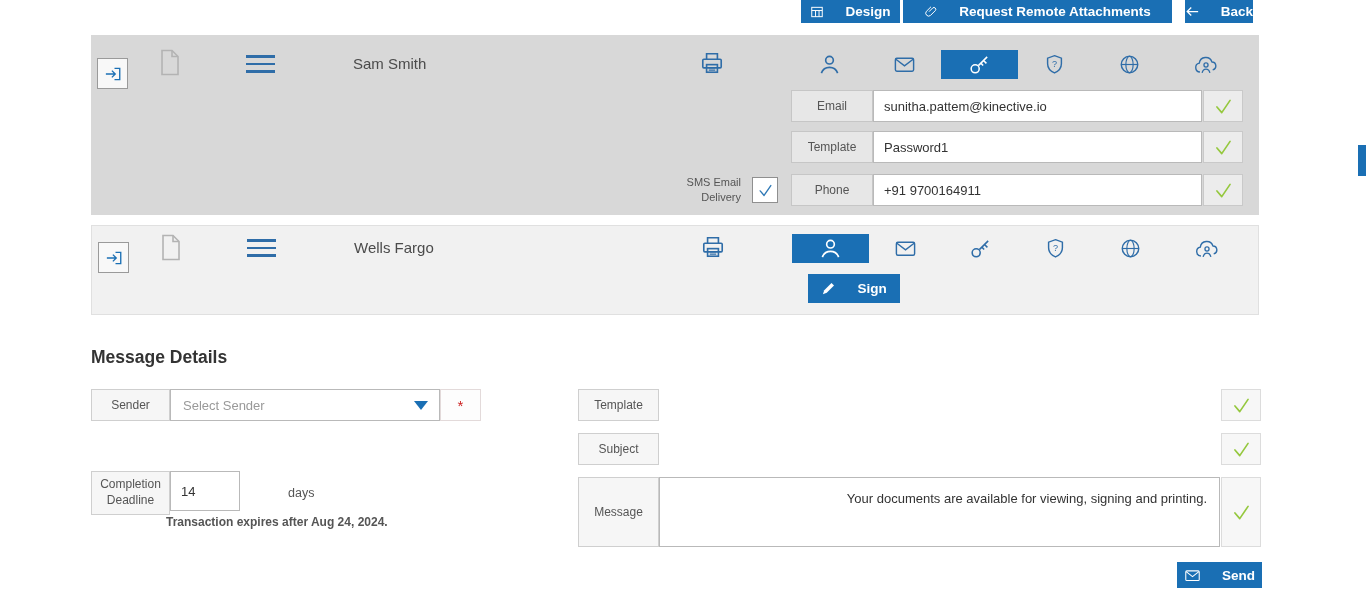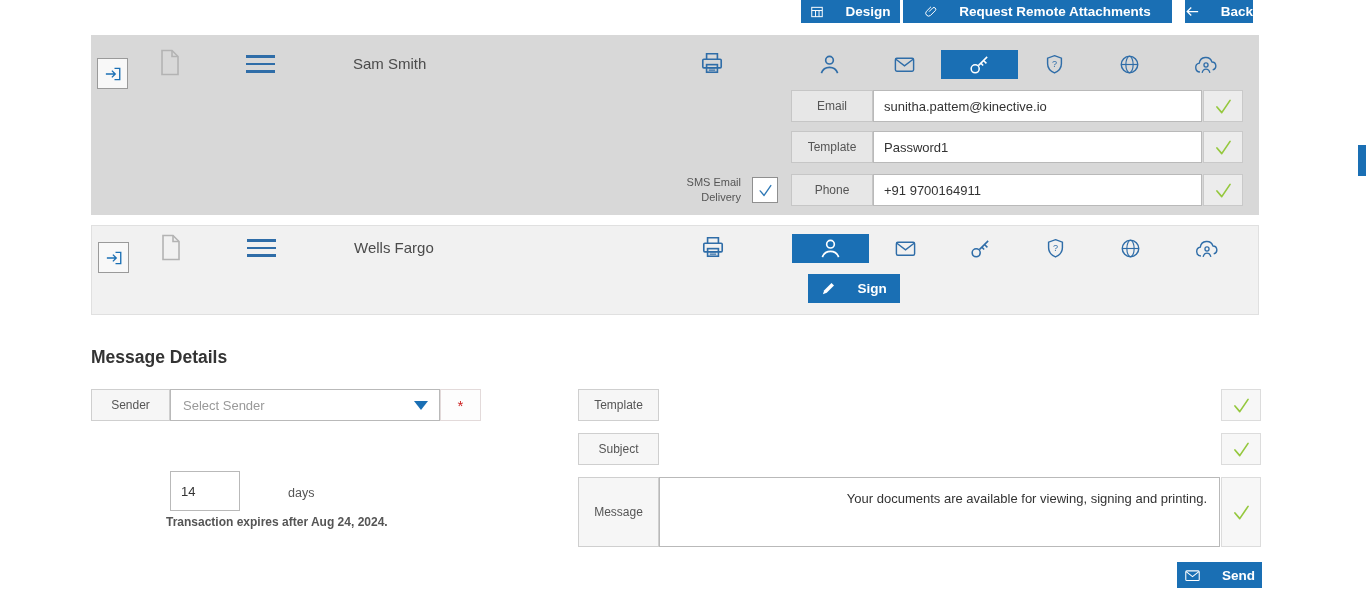--- a/index.html
+++ b/index.html
@@ -317,20 +317,21 @@
 
   <h2 class="heading" style="left:91px; top:347px;">Message Details</h2>
 
   <div class="label-box light" style="left:91px; top:389px; width:79px; height:32px;">Sender</div>
   <div class="select" style="left:170px; top:389px; width:270px; height:32px;">
     <span class="placeholder">Select Sender</span>
     <span class="caret"></span>
   </div>
   <div class="required-box" style="left:440px; top:389px; width:41px; height:32px;">*</div>
 
+  <div class="label-box light" style="left:91px; top:471px; width:79px; height:44px; line-height:1.3; padding:0 6px;">Completion Deadline</div>
   <input class="input" style="left: 170px; top: 471px; width: 70px; height: 40px;" value="14">
   <span class="unit" style="left:248px; top:486px;margin-left:40px;">days</span>
   <div class="note" style="left:166px; top:515px;">Transaction expires after Aug 24, 2024.</div>
 
   <div class="label-box light" style="left:578px; top:389px; width:81px; height:32px;">Template</div>
   <div class="check-cell light" style="left:1221px; top:389px; width:40px; height:32px;">
     <svg width="21" height="21">
         <use href="#i-check"></use>
       </svg>
   </div>

